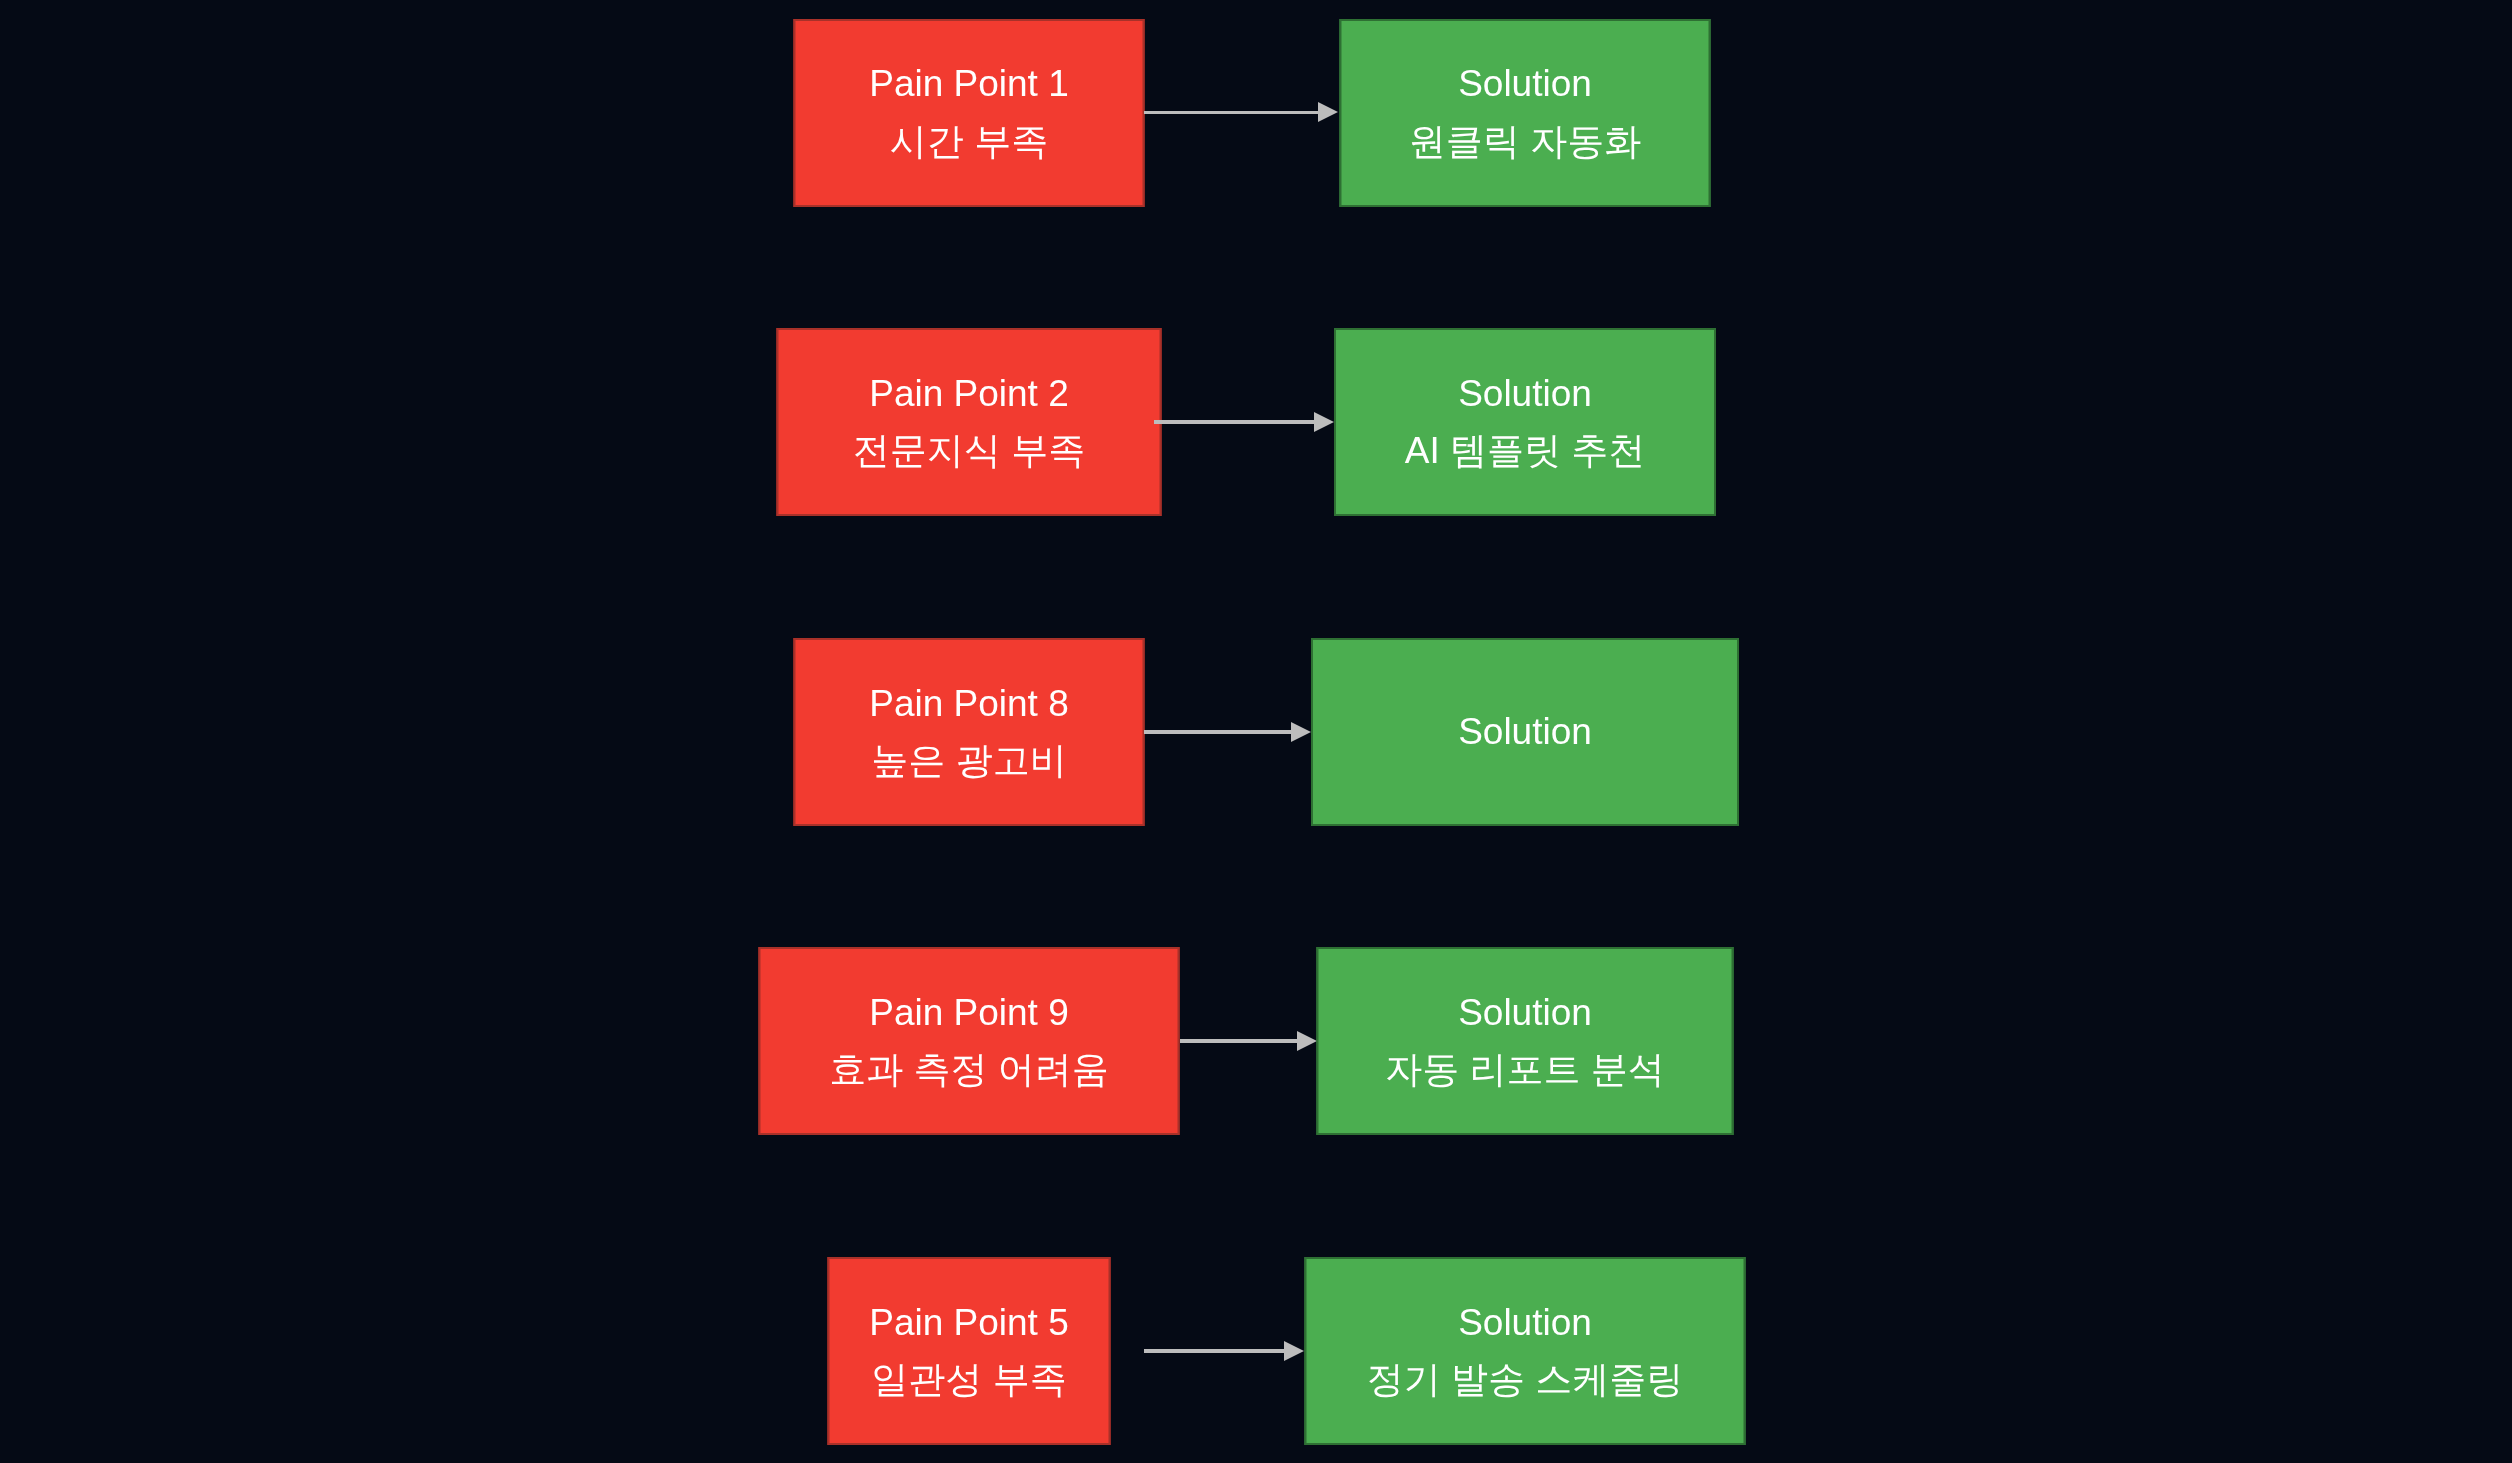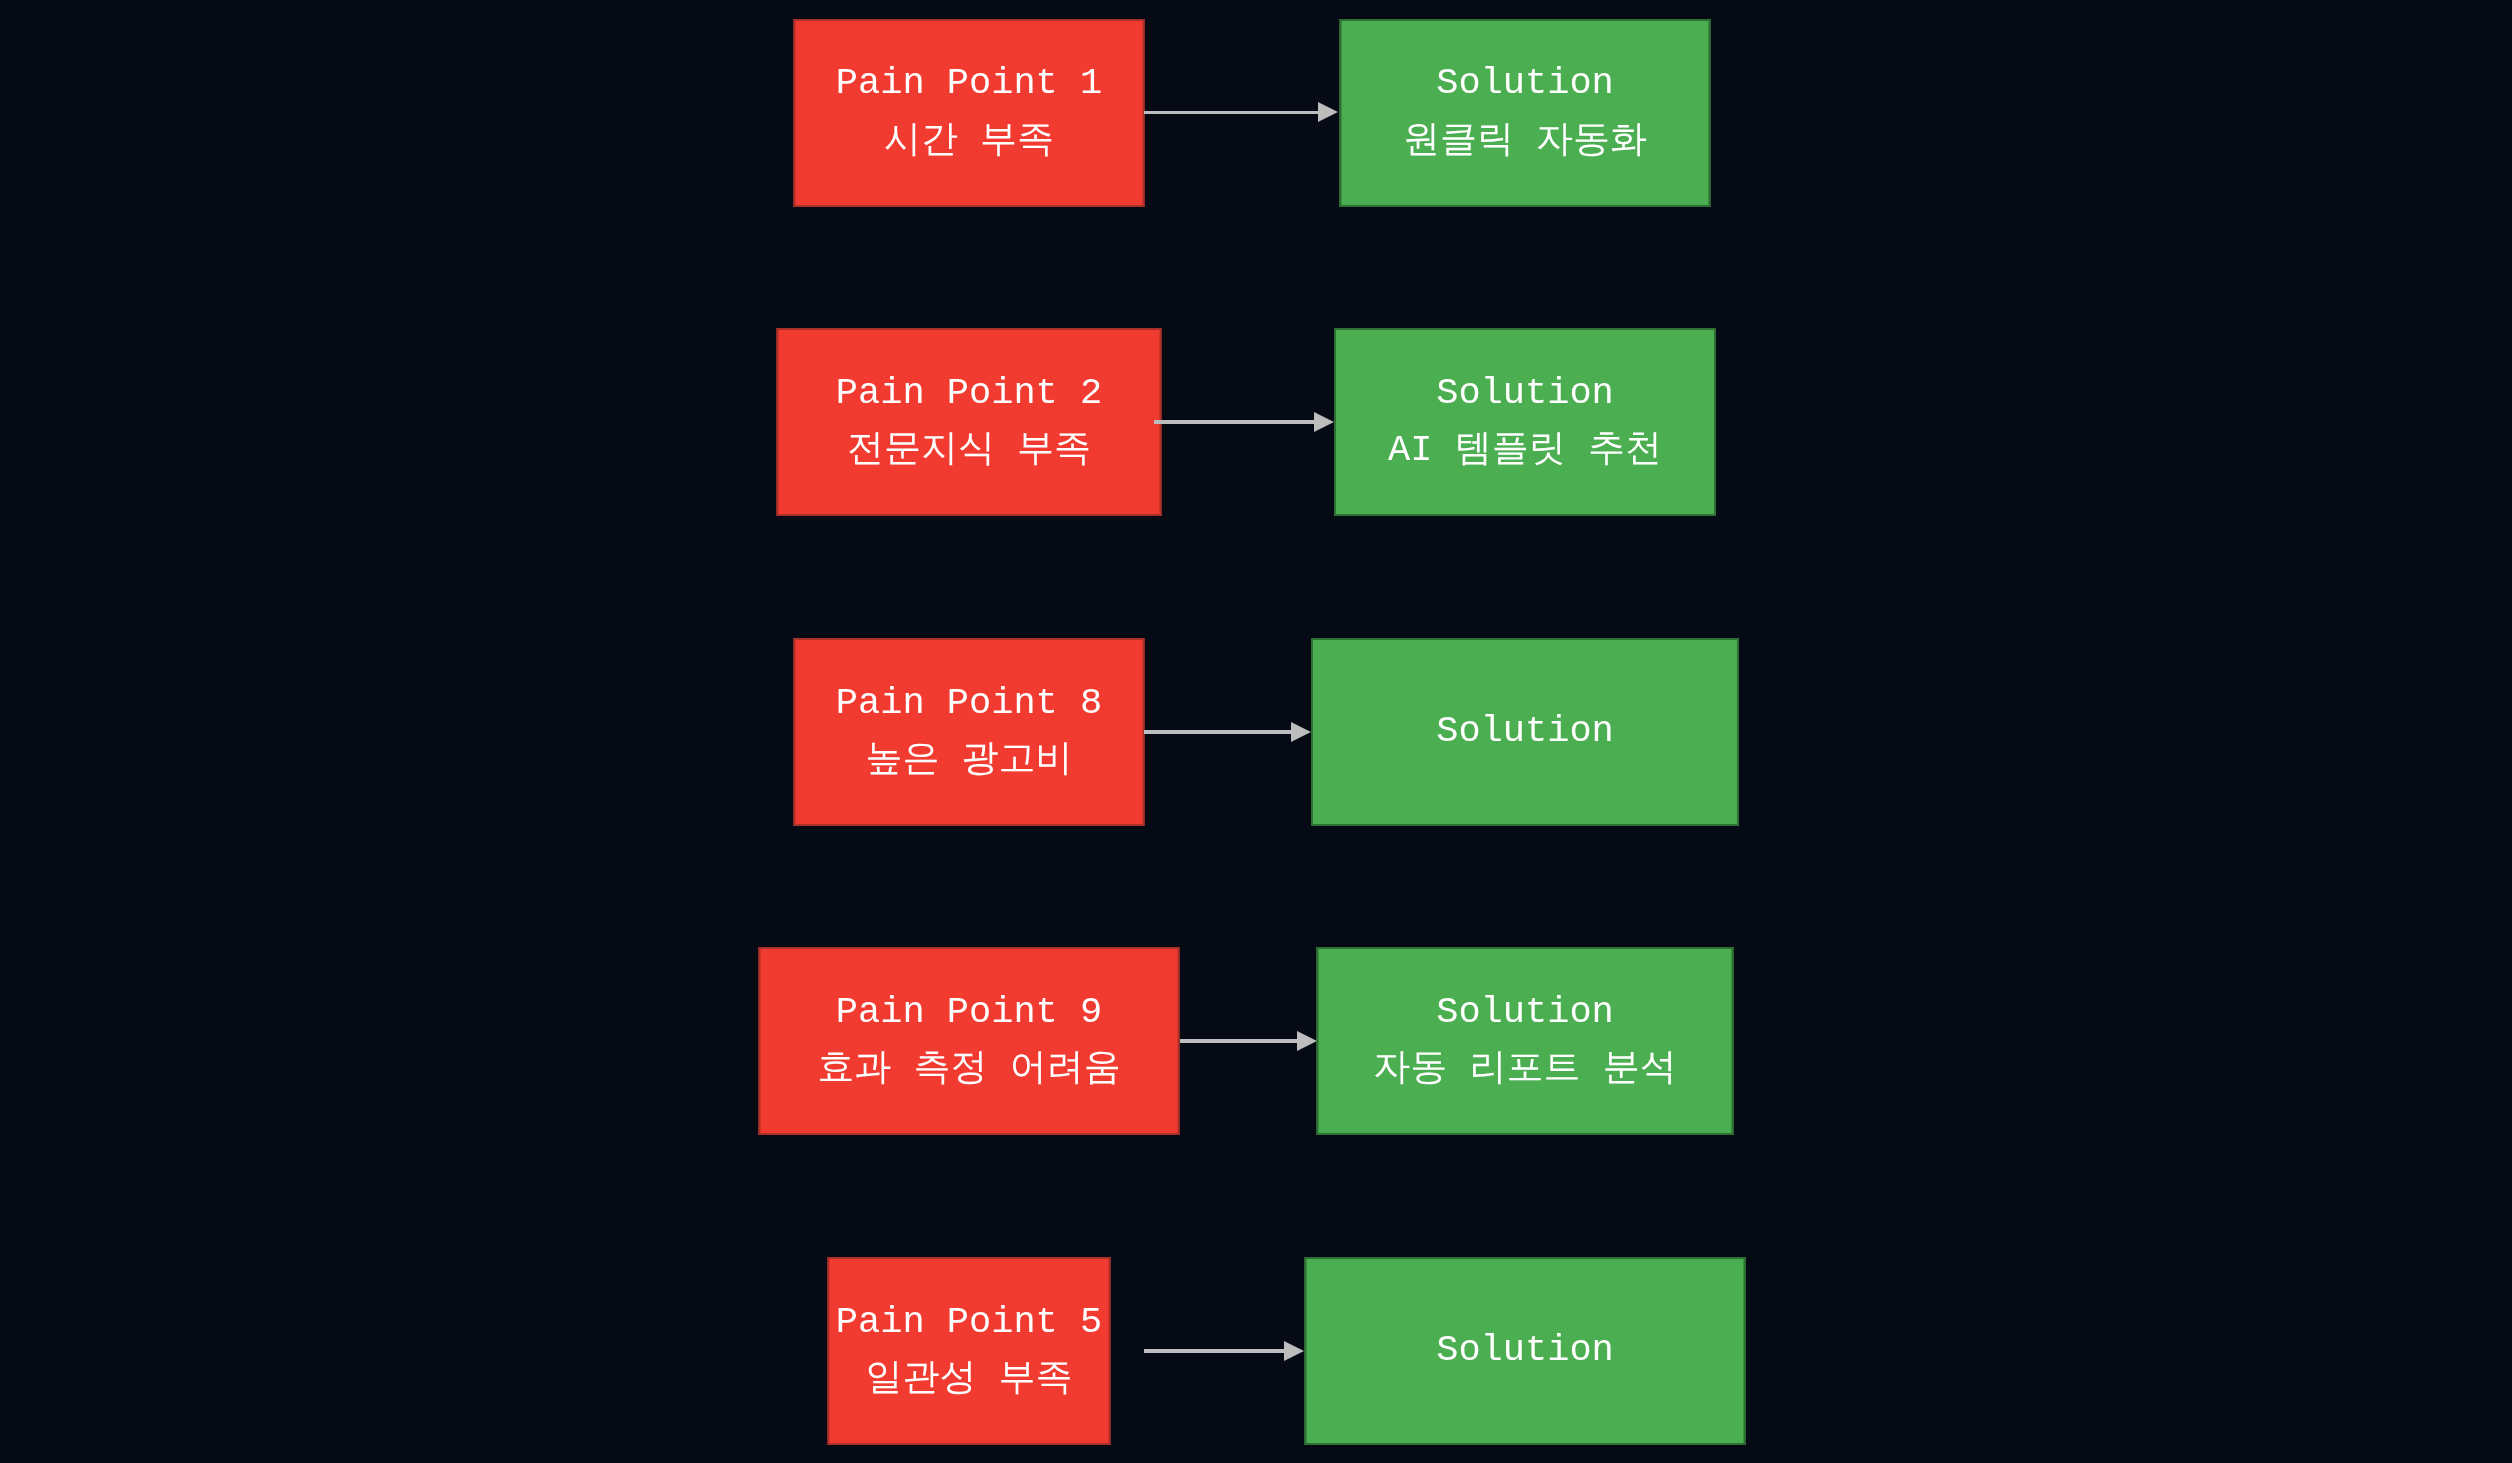--- a/index.html
+++ b/index.html
@@ -37,21 +37,20 @@
     box-sizing:border-box;
     display:flex;
     flex-direction:column;
     justify-content:center;
     align-items:center;
     color:var(--text);
     font-size:37px;
     line-height:1.55;
     text-align:center;
     white-space:nowrap;
-    font-family:Liberation Mono, monospace;
   }
   .pain{
     left:969px;
     transform:translateX(-50%);
     background:var(--pain-fill);
     border:2.8px solid var(--pain-border);
   }
   .sol{
     left:1525px;
     transform:translateX(-50%);
@@ -135,17 +134,18 @@
   </div>
 
   <div class="row t4">
     <div class="box pain w-r4">
       <div>Pain Point 5</div>
       <div>일관성 부족</div>
     </div>
     <div class="arrow a4"></div>
     <div class="box sol w-g4">
       <div>Solution</div>
+      <div>정기 발송 스케줄링</div>
     </div>
   </div>
 
 </div>
 
 
 </body></html>

